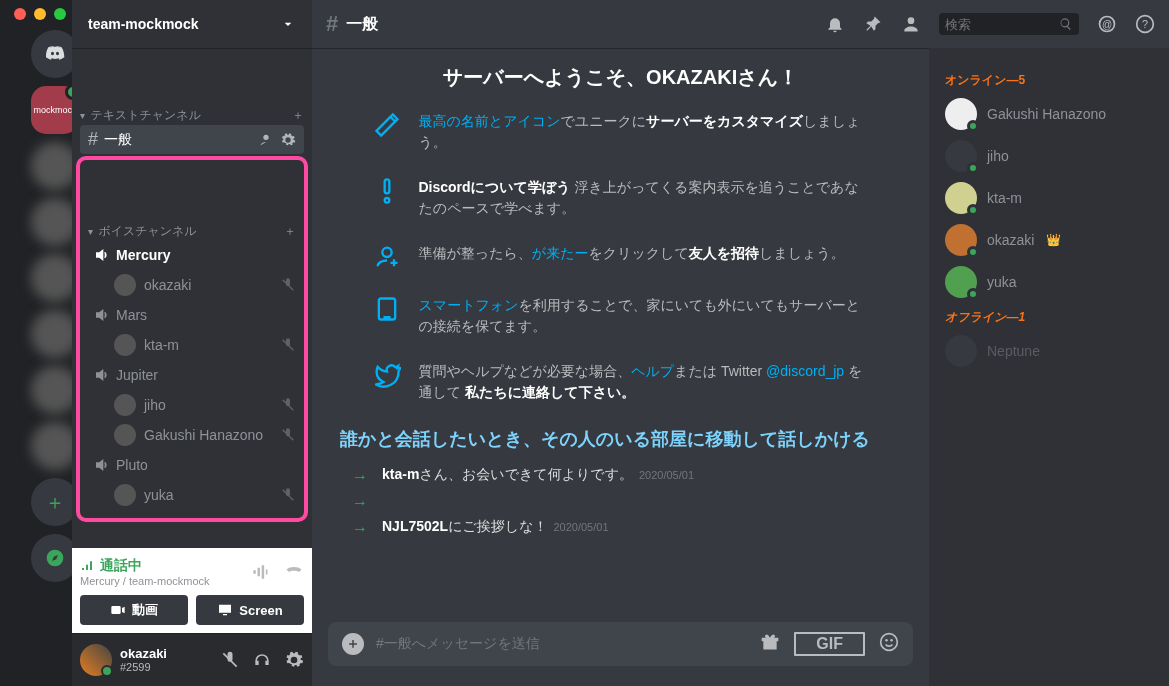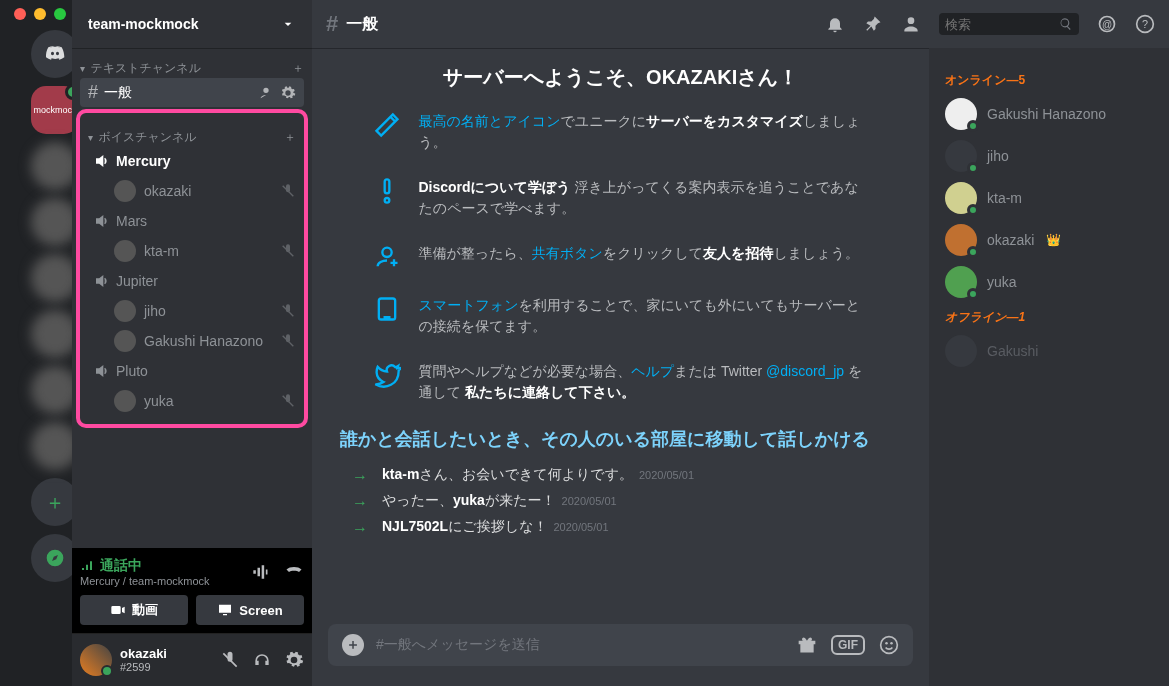--- a/index.html
+++ b/index.html
@@ -17,36 +17,36 @@
   .sv.sel { border-radius:15px; background:#a23b4a; position:relative;}
   .sv.sel .badge{position:absolute;top:-2px;right:-2px;width:16px;height:16px;border-radius:50%;background:#3ba55c;border:3px solid #202225;}
   .sv.blur { filter: blur(6px); background:#555;}
   .sv.add { background:#36393f; color:#3ba55c;}
   .sv.compass{background:#36393f;color:#3ba55c;}
 
   
   .channels { width:240px; background:#2f3136; display:flex; flex-direction:column; position:relative;}
   .ch-header { height:48px; display:flex; align-items:center; padding:0 16px; box-shadow:0 1px 0 rgba(0,0,0,.3); font-weight:600; color:#fff; justify-content:space-between; cursor:pointer;}
   .ch-body { flex:1; overflow-y:auto; padding:0;}
-  .cat { display:flex; align-items:flex-end; justify-content:space-between; padding:12px 8px 0 8px; font-size:12px; color:#8e9297; text-transform:none; cursor:pointer;}
+  .cat { display:flex; align-items:flex-end; justify-content:space-between; padding:28px 8px 0 8px; font-size:12px; color:#8e9297; text-transform:none; cursor:pointer;margin-top:31px;}
   .cat .arrow{font-size:10px;margin-right:2px;}
   .channel { display:flex; align-items:center; padding:4px 8px; margin:1px 8px; border-radius:4px; color:#8e9297; cursor:pointer; gap:6px;}
   .channel.active{background:#40444b;color:#fff;}
   .channel .hash{font-size:18px;opacity:.6;}
   .channel-icons{margin-left:auto;display:flex;gap:6px;opacity:.6;}
   .voice-ch{display:flex;align-items:center;padding:6px 8px;margin:1px 0;color:#8e9297;gap:6px;}
   .voice-ch.bold{color:#fff;font-weight:600;}
   .voice-user{display:flex;align-items:center;padding:4px 8px 4px 34px;color:#8e9297;gap:8px;}
   .voice-user .av{width:22px;height:22px;border-radius:50%;background:#555;background-size:cover;}
   .voice-user .mute{margin-left:auto;opacity:.5;}
 
   .highlight-box{border:4px solid #ff4aa1;border-radius:10px;margin:2px 4px;padding:4px 0 8px;}
 
   
-  .voice-panel{background:#000000;padding:8px;border-bottom:1px solid #222;}
+  .voice-panel{background:#ffffff;padding:8px;border-bottom:1px solid #222;}
   .vp-top{display:flex;align-items:center;justify-content:space-between;}
   .vp-status{color:#3ba55c;font-weight:600;font-size:14px;}
   .vp-sub{color:#8e9297;font-size:11px;}
   .vp-icons{display:flex;gap:14px;color:#b9bbbe;font-size:16px;}
   .vp-btns{display:flex;gap:8px;margin-top:8px;}
   .vp-btn{flex:1;background:#36393f;border-radius:4px;padding:6px 0;text-align:center;font-size:13px;color:#fff;font-weight:600;cursor:pointer;display:flex;align-items:center;justify-content:center;gap:6px;}
 
   .user-panel{height:52px;background:#292b2f;display:flex;align-items:center;padding:0 8px;gap:8px;}
   .user-panel .av{width:32px;height:32px;border-radius:50%;background:linear-gradient(45deg,#e67e22,#444);position:relative;}
   .user-panel .status-dot{position:absolute;bottom:-1px;right:-1px;width:12px;height:12px;border-radius:50%;background:#3ba55c;border:2px solid #292b2f;}
@@ -350,21 +350,21 @@
                   </svg>
                 </div>
                 <div class="txt"><b>Discordについて学ぼう</b> 浮き上がってくる案内表示を追うことであなたのペースで学べます。</div>
               </div>
               <div class="tip">
                 <div class="ticon">
                   <svg width="28" height="28" viewBox="0 0 24 24">
                     <path fill="none" stroke="#00aff4" stroke-width="2" d="M12 12a4 4 0 100-8 4 4 0 000 8zm-8 8c0-3 4-5 8-5M18 14v6M15 17h6"></path>
                   </svg>
                 </div>
-                <div class="txt">準備が整ったら、<span class="link">共有ボタン</span>をクリックして<b>友人を招待</b>しましょう。</div>
+                <div class="txt">準備が整ったら、<span class="link">が来たー</span>をクリックして<b>友人を招待</b>しましょう。</div>
               </div>
               <div class="tip">
                 <div class="ticon">
                   <svg width="28" height="28" viewBox="0 0 24 24">
                     <path fill="none" stroke="#00aff4" stroke-width="2" d="M7 3h10a2 2 0 012 2v14a2 2 0 01-2 2H7a2 2 0 01-2-2V5a2 2 0 012-2zM9 19h6"></path>
                   </svg>
                 </div>
                 <div class="txt"><span class="link">スマートフォン</span>を利用することで、家にいても外にいてもサーバーとの接続を保てます。</div>
               </div>
               <div class="tip">
@@ -377,36 +377,35 @@
               </div>
             </div>
           <div class="overlay-annot">誰かと会話したいとき、その人のいる部屋に移動して話しかける</div>
           <div class="msgs" id="msgs">
               <div class="msg">
                 <span class="arrow">→</span>
                 <span class="txt"><b>kta-m</b>さん、お会いできて何よりです。<span class="ts">2020/05/01</span></span>
               </div>
               <div class="msg">
                 <span class="arrow">→</span>
-                <span class="txt">やったー、<b>yuka</b>が来たー！<span class="ts">2020/05/01</span></span>
               </div>
               <div class="msg">
                 <span class="arrow">→</span>
                 <span class="txt"><b>NJL7502L</b>にご挨拶しな！<span class="ts">2020/05/01</span></span>
               </div>
             </div>
         </div>
         <div class="msg-input">
           <div class="plus">＋</div>
           <div class="ph">#一般へメッセージを送信</div>
           <div class="ricons">
             <svg class="ic" viewBox="0 0 24 24">
                 <path d="M4 11h16v10H4zM2 7h20v4H2zM12 7v14M8 7a2 2 0 110-4c2 0 4 4 4 4s2-4 4-4a2 2 0 110 4"></path>
               </svg>
-            <span style="border:2px solid currentColor;border-radius:6px;font-size:12px;font-weight:700;padding:1px 5px;">GIF</span>
+            <span style="border:2px solid currentColor;border-radius:1px;font-size:16px;font-weight:700;padding:1px 20px;">GIF</span>
             <svg class="ic" viewBox="0 0 24 24">
                 <circle cx="12" cy="12" r="10" fill="none" stroke="currentColor" stroke-width="2"></circle>
                 <circle cx="9" cy="10" r="1.5"></circle>
                 <circle cx="15" cy="10" r="1.5"></circle>
                 <path d="M8 15c1 1.5 2.5 2 4 2s3-.5 4-2" fill="none" stroke="currentColor" stroke-width="2"></path>
               </svg>
           </div>
         </div>
       </div>
 
@@ -442,19 +441,19 @@
               <div class="av" style="background:#50a050;">
                 <span class="dot"></span>
               </div>
               <span class="nm">yuka</span>
             </div>
           </div>
         <div class="mem-head" style="margin-top:6px;font-style:italic;">オフライン—1</div>
         <div id="mem-offline">
             <div class="member offline">
               <div class="av" style="background:#36393f;"></div>
-              <span class="nm">Gakushi</span>
+              <span class="nm">Neptune</span>
             </div>
           </div>
       </div>
     </div>
   </div>
 </div>
 
 </body></html>

